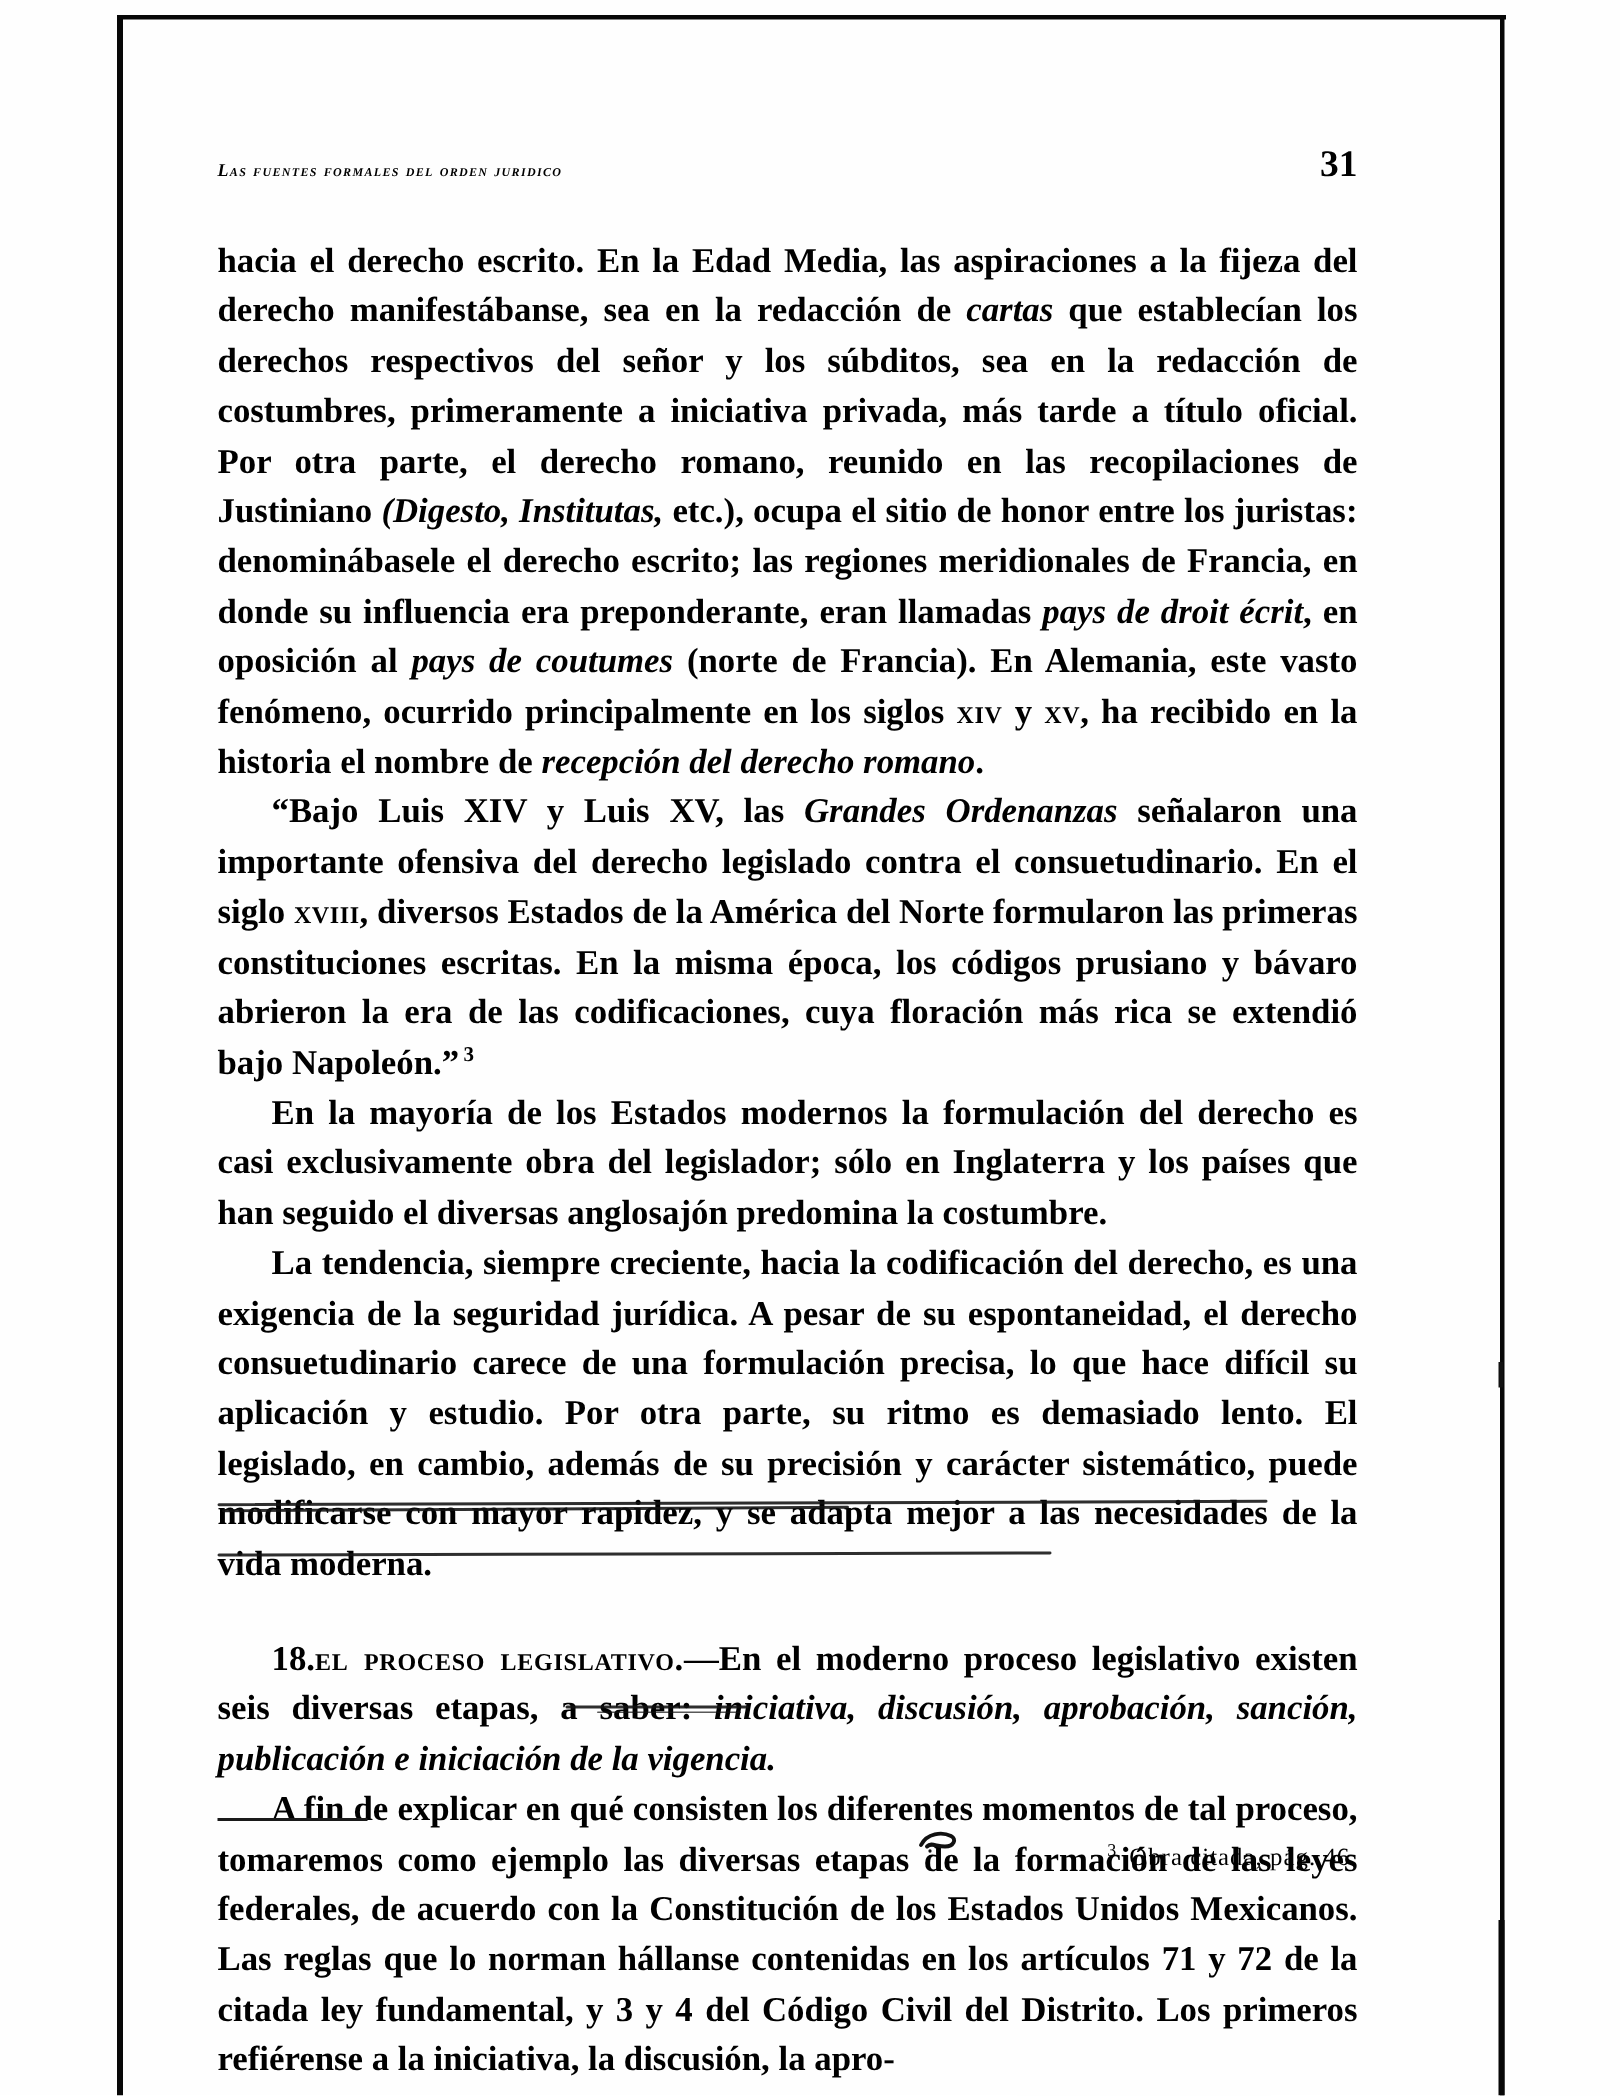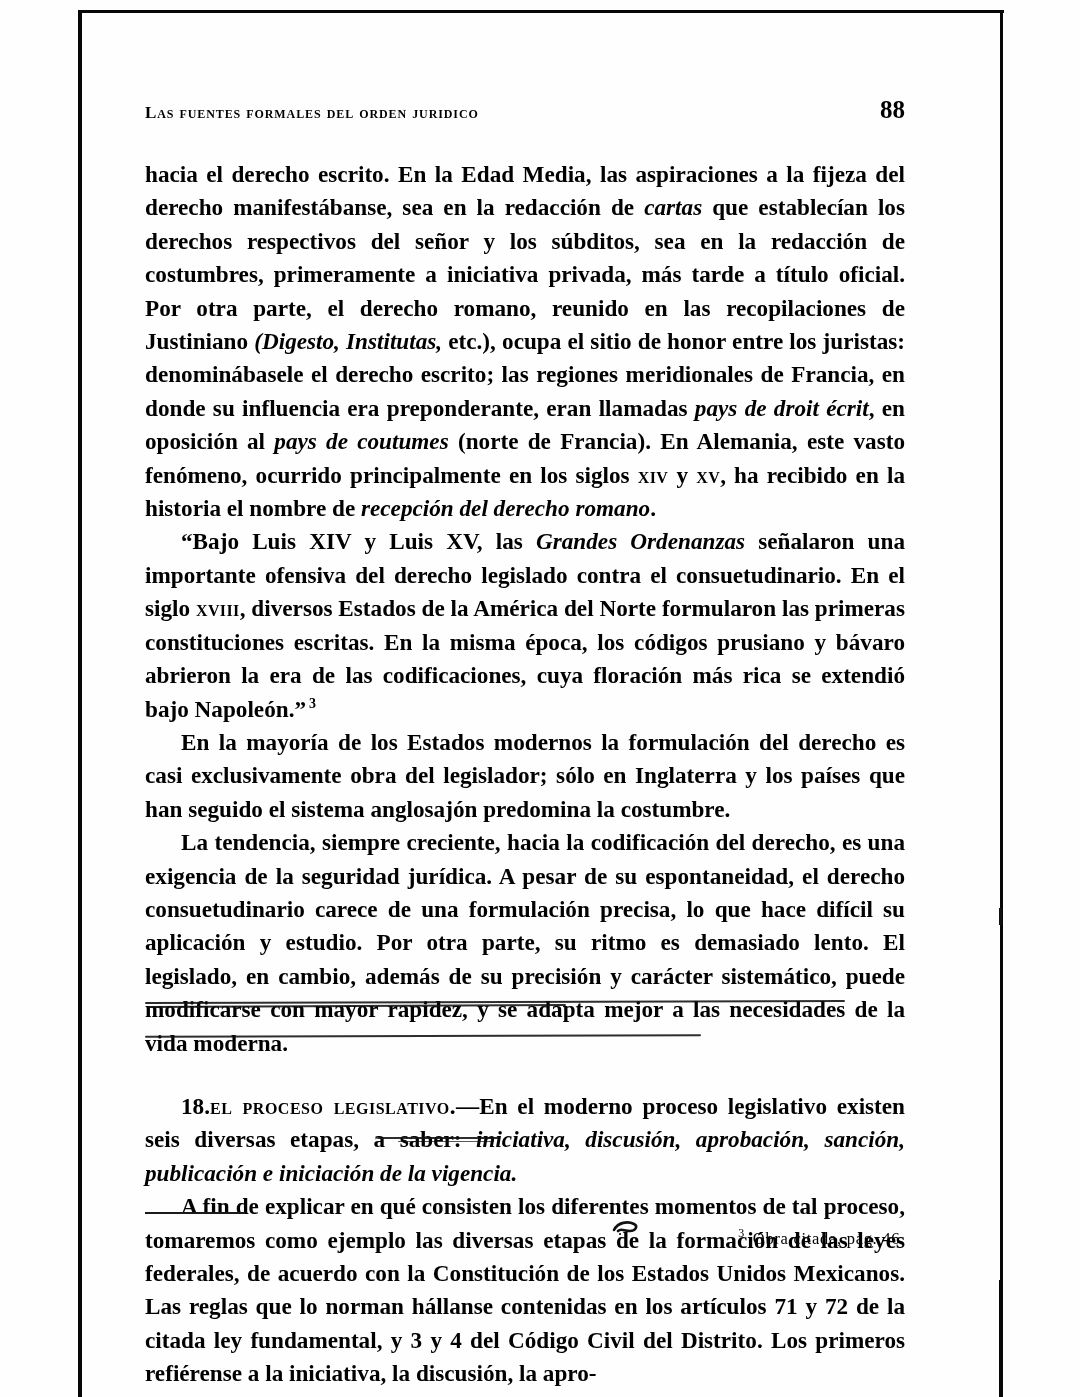--- a/index.html
+++ b/index.html
@@ -43,26 +43,27 @@
   }
 
   
   #running-head {
     display: flex;
     align-items: baseline;
     justify-content: space-between;
     margin-bottom: 34px;
   }
   #head-title {
-    font-size: 17px;
+    font-size: 12px;
     letter-spacing: 0.9px;
     font-variant: small-caps;
     text-transform: lowercase;
     font-weight: bold;
     white-space: nowrap;
+    font-style: italic;
   }
   #head-title::first-letter { text-transform: uppercase; }
   #page-number {
     font-size: 25px;
     font-weight: bold;
   }
 
   p.body-par {
     font-size: 23.2px;
     line-height: 33.4px;
@@ -170,28 +171,28 @@
   <div class="frame-line" id="frame-top"></div>
   <div class="frame-line" id="frame-right"></div>
   <div class="frame-line" id="frame-right-lower"></div>
 
   <div id="margin-tick"></div>
 
   <div id="text-block">
 
     <div id="running-head">
       <span id="head-title">LAS FUENTES FORMALES DEL ORDEN JURIDICO</span>
-      <span id="page-number">88</span>
+      <span id="page-number">31</span>
     </div>
 
     <p class="body-par"><span>hacia el derecho escrito. En la Edad Media, las aspiraciones a la fijeza del derecho manifestábanse, sea en la redacción de </span><i>cartas</i><span> que establecían los derechos respectivos del señor y los súbditos, sea en la redacción de costumbres, primeramente a iniciativa privada, más tarde a título oficial. Por otra parte, el derecho romano, reunido en las recopilaciones de Justiniano </span><i>(Digesto, Institutas,</i><span> etc.), ocupa el sitio de honor entre los juristas: denominábasele el derecho escrito; las regiones meridionales de Francia, en donde su influencia era preponderante, eran llamadas </span><i>pays de droit écrit</i><span>, en oposición al </span><i>pays de coutumes</i><span> (norte de Francia). En Alemania, este vasto fenómeno, ocurrido principalmente en los siglos </span><span class="smallcaps">xiv</span><span> y </span><span class="smallcaps">xv</span><span>, ha recibido en la historia el nombre de </span><i>recepción del derecho romano</i><span>.</span></p>
 
     <p class="body-par indent"><span>“Bajo Luis XIV y Luis XV, las </span><i>Grandes Ordenanzas</i><span> señalaron una importante ofensiva del derecho legislado contra el consuetudinario. En el siglo </span><span class="smallcaps">xviii</span><span>, diversos Estados de la América del Norte formularon las primeras constituciones escritas. En la misma época, los códigos prusiano y bávaro abrieron la era de las codificaciones, cuya floración más rica se extendió bajo Napoleón.”</span><sup class="fn-ref">3</sup></p>
 
-    <p class="body-par indent">En la mayoría de los Estados modernos la formulación del derecho es casi exclusivamente obra del legislador; sólo en Inglaterra y los países que han seguido el sistema anglosajón predomina la costumbre.</p>
+    <p class="body-par indent">En la mayoría de los Estados modernos la formulación del derecho es casi exclusivamente obra del legislador; sólo en Inglaterra y los países que han seguido el diversas anglosajón predomina la costumbre.</p>
 
     <p class="body-par indent">La tendencia, siempre creciente, hacia la codificación del derecho, es una exigencia de la seguridad jurídica. A pesar de su espontaneidad, el derecho consuetudinario carece de una formulación precisa, lo que hace difícil su aplicación y estudio. Por otra parte, su ritmo es demasiado lento. El legislado, en cambio, además de su precisión y carácter sistemático, puede modificarse con mayor rapidez, y se adapta mejor a las necesidades de la vida moderna.</p>
 
     <p class="body-par" id="section-27"><span id="sec-num">18.</span><span id="sec-title">EL PROCESO LEGISLATIVO.</span><span>—En el moderno proceso legislativo existen seis diversas etapas, a saber: </span><i>iniciativa, discusión, aprobación, sanción, publicación e iniciación de la vigencia.</i></p>
 
     <p class="body-par indent">A fin de explicar en qué consisten los diferentes momentos de tal proceso, tomaremos como ejemplo las diversas etapas de la formación de las leyes federales, de acuerdo con la Constitución de los Estados Unidos Mexicanos. Las reglas que lo norman hállanse contenidas en los artículos 71 y 72 de la citada ley fundamental, y 3 y 4 del Código Civil del Distrito. Los primeros refiérense a la iniciativa, la discusión, la apro-</p>
 
   </div>
 
   <div class="pencil-wrap">

